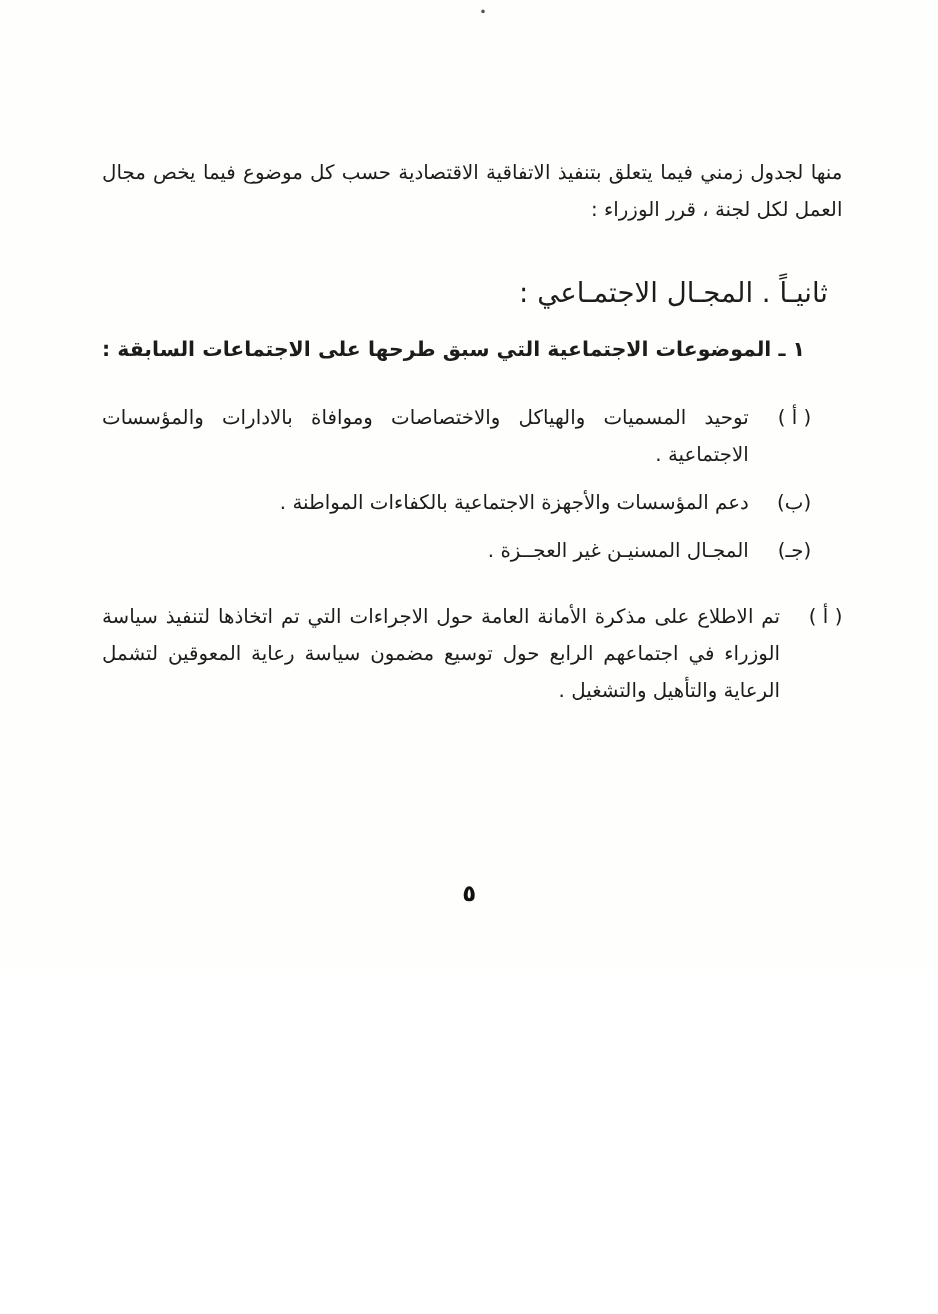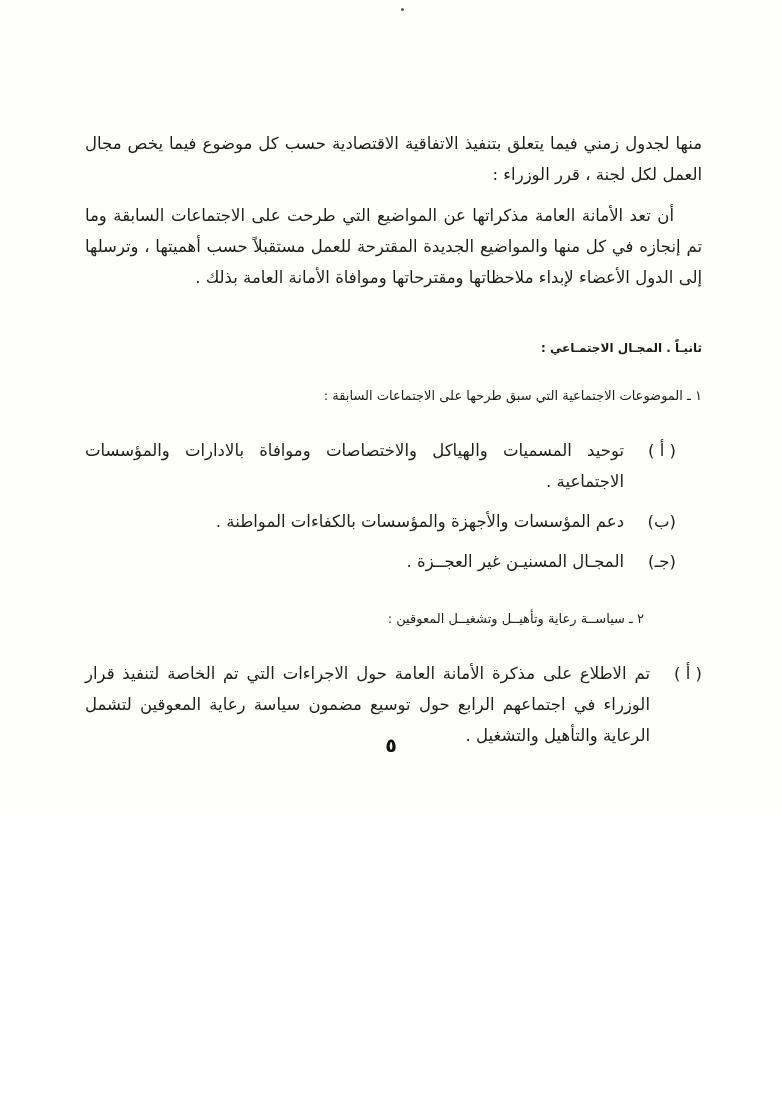--- a/index.html
+++ b/index.html
@@ -37,31 +37,31 @@
     font-size: 16.5px;
     line-height: 31px;
   }
   p.body-text {
     margin: 0 0 10px 0;
   }
   p.body-text.first-indent {
     text-indent: 28px;
   }
   .section-heading {
-    margin: 40px 0 16px 0;
-    font-size: 12px;
-    font-weight: bold;
+    margin: 40px 12px 16px 0;
+    font-size: 23px;
+    font-weight: normal;
     letter-spacing: 0.5px;
     text-align: right;
   }
   .sub-heading {
     margin: 0 0 14px 0;
-    font-size: 13px;
-    font-weight: normal;
-    text-align: right;
+    font-size: 17px;
+    font-weight: bold;
+    text-align: left;
   }
   .sub-heading.indented {
     margin: 26px 0 18px 58px;
     padding-right: 58px;
   }
   .list {
     margin: 24px 0 0 0;
   }
   .list.inner-indent {
     padding-right: 26px;
@@ -93,53 +93,51 @@
 <body>
 
 <div class="page">
 
   <span class="scan-dot"></span>
 
   <div class="text-block">
 
     <p class="body-text">منها لجدول زمني فيما يتعلق بتنفيذ الاتفاقية الاقتصادية حسب كل موضوع فيما يخص مجال العمل لكل لجنة ، قرر الوزراء :</p>
 
-    <p class="body-text first-indent">أن تعد الأمانة العامة مذكراتها عن المواضيع التي طرحت على الاجتماعات السابقة وما تم إنجازه في كل منها والمواضيع الجديدة المقترحة للعمل مستقبلاً حسب أهميتها ، وترسلها إلى الدول الأعضاء لإبداء ملاحظاتها ومقترحاتها وموافاة الأمانة العامة بذلك .</p>
 
     <h2 class="section-heading">ثانيـاً . المجـال الاجتمـاعي :</h2>
 
     <h3 class="sub-heading">١ ـ الموضوعات الاجتماعية التي سبق طرحها على الاجتماعات السابقة :</h3>
 
 
     <div class="list inner-indent">
 
       <div class="list-item">
         <span class="list-marker">( أ )</span>
         <span class="list-text">توحيد المسميات والهياكل والاختصاصات وموافاة بالادارات والمؤسسات الاجتماعية .</span>
       </div>
 
       <div class="list-item">
         <span class="list-marker">(ب)</span>
-        <span class="list-text">دعم المؤسسات والأجهزة والمؤسسات بالكفاءات المواطنة .</span>
+        <span class="list-text">دعم المؤسسات والأجهزة الاجتماعية بالكفاءات المواطنة .</span>
       </div>
 
       <div class="list-item">
         <span class="list-marker">(جـ)</span>
         <span class="list-text">المجـال المسنيـن غير العجــزة .</span>
       </div>
 
     </div>
 
-    <h3 class="sub-heading indented">٢ ـ سياســة رعاية وتأهيــل وتشغيــل المعوقين :</h3>
 
     <div class="list">
 
       <div class="list-item">
         <span class="list-marker">( أ )</span>
-        <span class="list-text">تم الاطلاع على مذكرة الأمانة العامة حول الاجراءات التي تم الخاصة لتنفيذ قرار الوزراء في اجتماعهم الرابع حول توسيع مضمون سياسة رعاية المعوقين لتشمل الرعاية والتأهيل والتشغيل .</span>
+        <span class="list-text">تم الاطلاع على مذكرة الأمانة العامة حول الاجراءات التي تم اتخاذها لتنفيذ سياسة الوزراء في اجتماعهم الرابع حول توسيع مضمون سياسة رعاية المعوقين لتشمل الرعاية والتأهيل والتشغيل .</span>
       </div>
 
     </div>
 
   </div>
 
   <div class="page-number">٥</div>
 
 </div>
 

